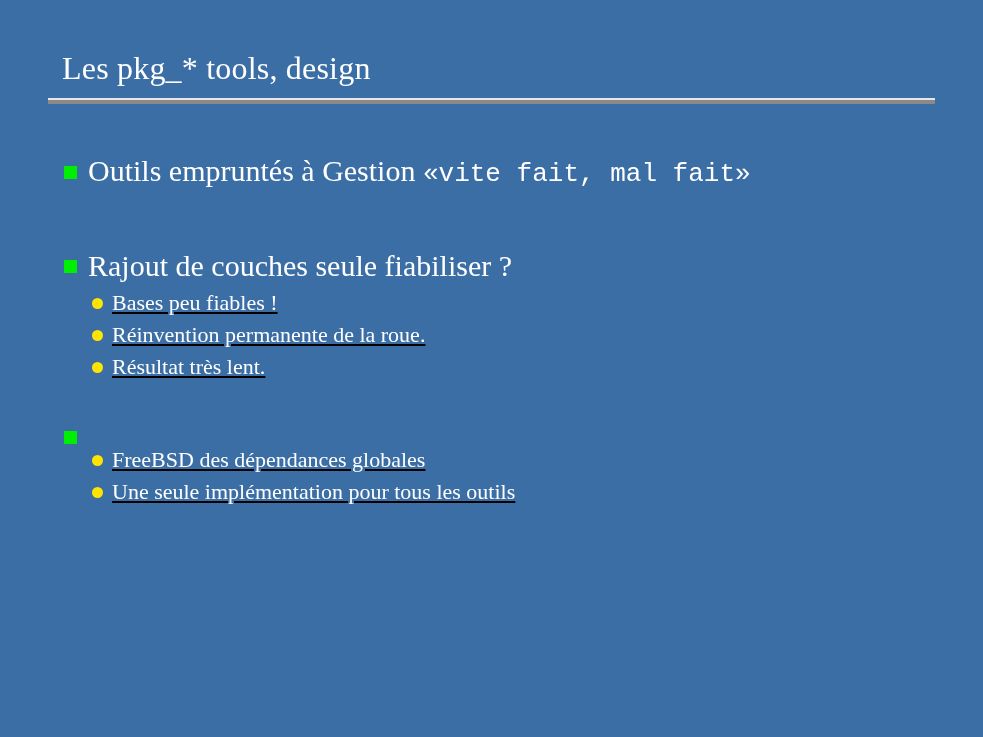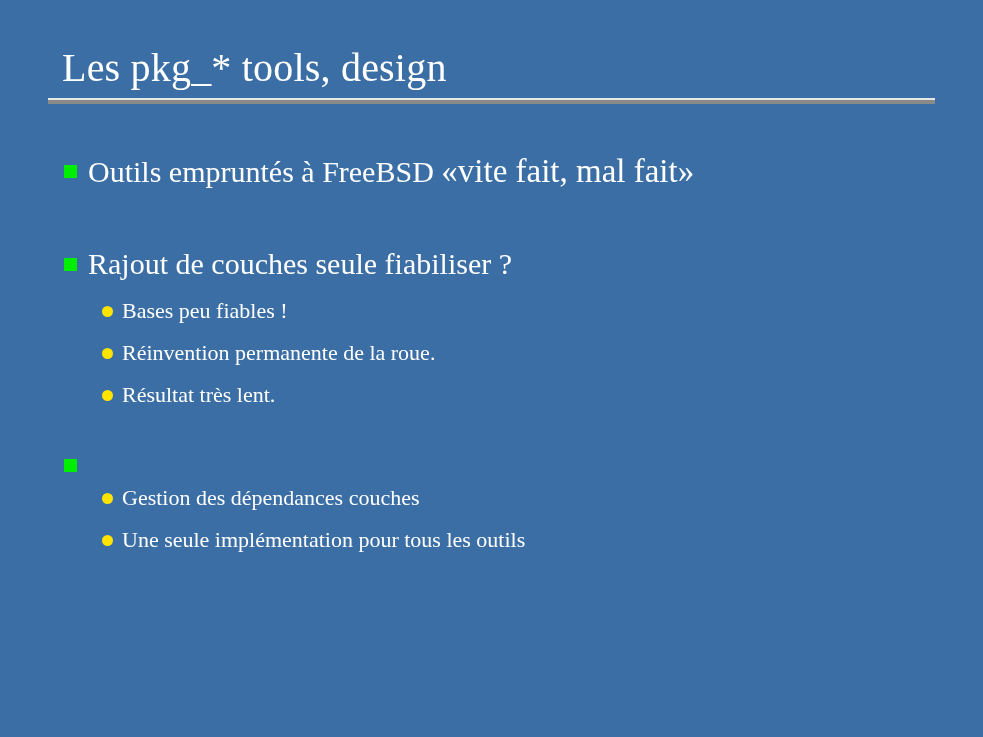--- a/index.html
+++ b/index.html
@@ -26,21 +26,21 @@
 
   
   .title-block {
     position: absolute;
     left: 48px;
     top: 44px;
     width: 887px;
   }
   .slide-title {
     font-family: "Liberation Serif", "DejaVu Serif", serif;
-    font-size: 40px;
+    font-size: 32px;
     line-height: 48px;
     color: #ffffff;
     font-weight: normal;
     letter-spacing: 0.2px;
     margin: 0 0 0 14px;
     white-space: nowrap;
   }
   .title-rule {
     margin-top: 6px;
     width: 887px;
@@ -86,33 +86,35 @@
     height: 13px;
     background: #00ee00;
   }
   .l1 .txt {
     font-size: 30px;
     line-height: 42px;
     color: #ffffff;
     white-space: nowrap;
   }
   .quote {
-    font-size: 33px;
+    font-size: 26px;
+    font-family: Liberation Mono, monospace;
   }
 
   
   .l2-list {
     margin: 0;
     padding: 0;
   }
   .l2 {
     display: flex;
     align-items: baseline;
-    margin: 10px;
+    margin: 0;
     padding: 0 0 0 28px;
+    text-decoration: underline;
   }
   .l2 .bullet-wrap {
     flex: 0 0 auto;
     width: 20px;
     display: flex;
     align-items: center;
     justify-content: flex-start;
     align-self: center;
   }
   .dot {
@@ -139,21 +141,21 @@
     <div class="title-rule"></div>
   </div>
 
   <div class="body-block">
 
     <div class="group g1">
       <div class="l1">
         <span class="bullet-wrap">
             <span class="sq"></span>
           </span>
-        <span class="txt"><span>Outils empruntés à FreeBSD </span><span class="quote">«vite fait, mal fait»</span></span>
+        <span class="txt"><span>Outils empruntés à Gestion </span><span class="quote">«vite fait, mal fait»</span></span>
       </div>
     </div>
 
     <div class="group g2">
       <div class="l1">
         <span class="bullet-wrap">
             <span class="sq"></span>
           </span>
         <span class="txt">Rajout de couches seule fiabiliser ?</span>
       </div>
@@ -183,21 +185,21 @@
       <div class="l1">
         <span class="bullet-wrap">
             <span class="sq"></span>
           </span>
       </div>
       <div class="l2-list">
         <div class="l2">
           <span class="bullet-wrap">
               <span class="dot"></span>
             </span>
-          <span class="txt">Gestion des dépendances couches</span>
+          <span class="txt">FreeBSD des dépendances globales</span>
         </div>
         <div class="l2">
           <span class="bullet-wrap">
               <span class="dot"></span>
             </span>
           <span class="txt">Une seule implémentation pour tous les outils</span>
         </div>
       </div>
     </div>
 

